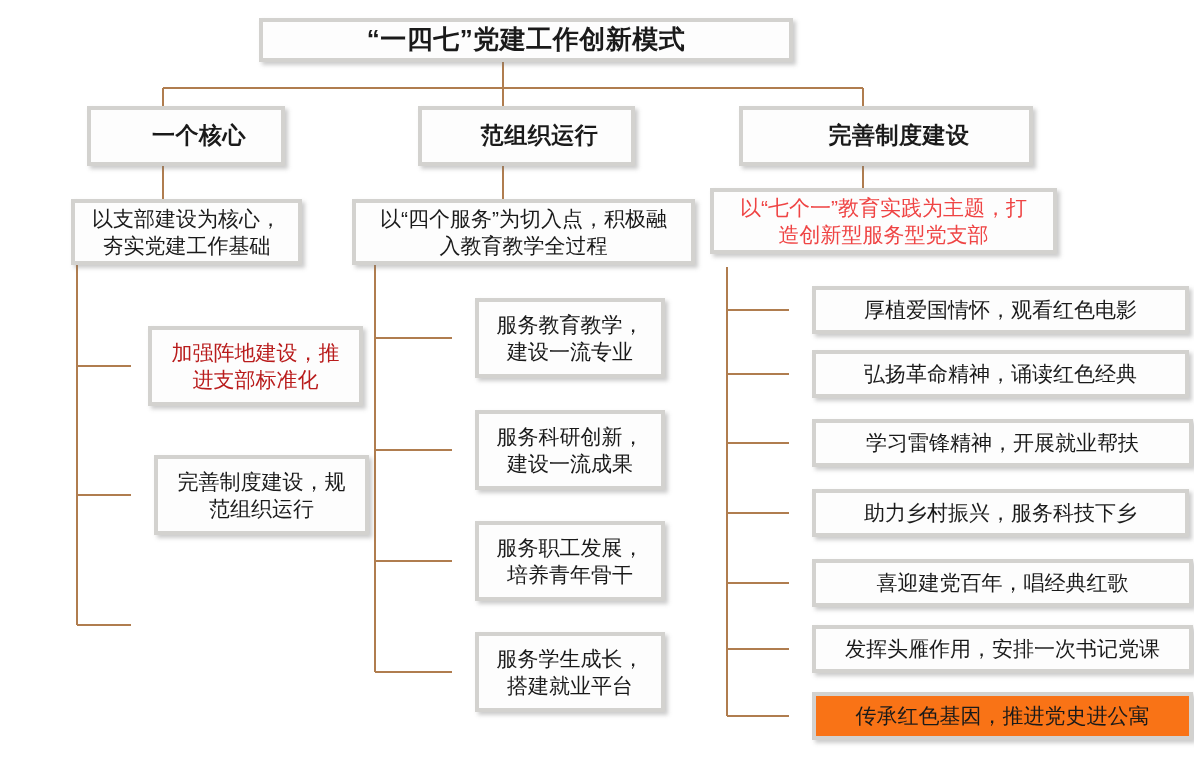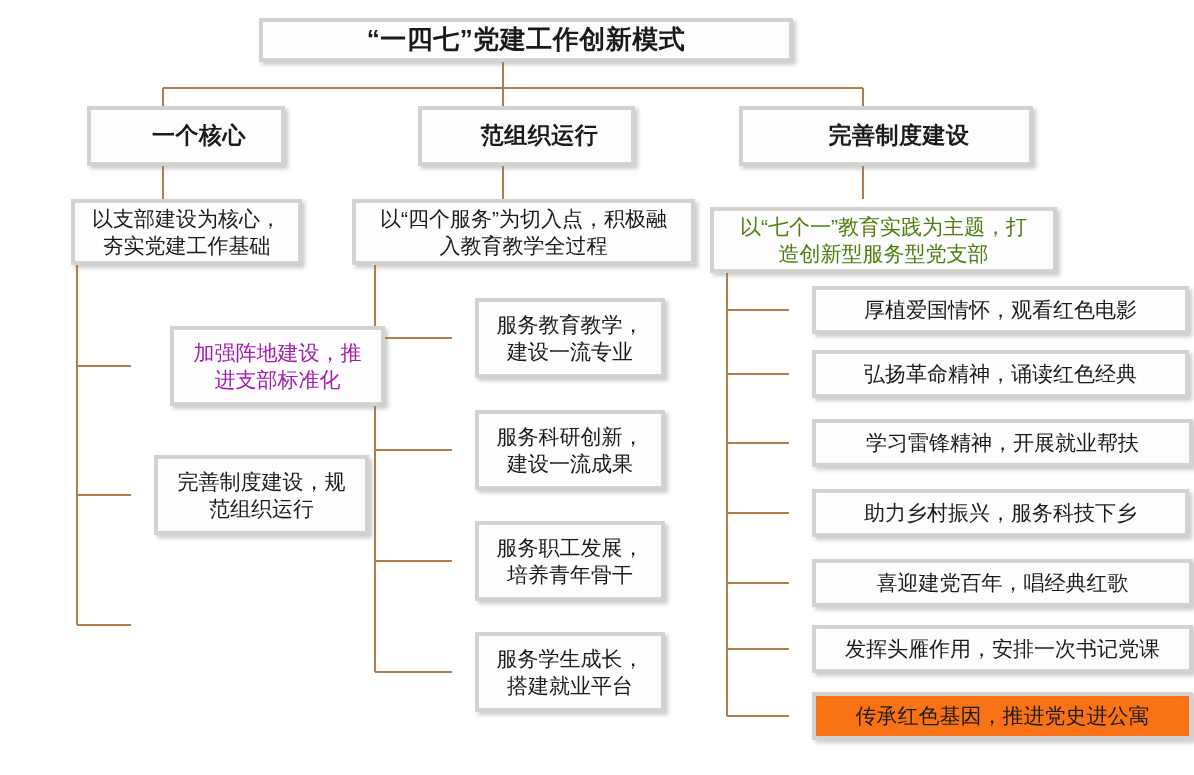--- a/index.html
+++ b/index.html
@@ -123,21 +123,21 @@
     <span class="txt">“一四七”党建工作创新模式</span>
   </div>
 
   <div class="node lvl-pillar" style="left: 64px; top: 106px; width: 198px; height: 60px; background: rgb(253, 253, 253); border-color: rgb(211, 210, 207); color: rgb(26, 26, 26);">
     <span class="txt">一个核心</span>
   </div>
   <div class="node lvl-desc" style="left: 48px; top: 199px; width: 231px; height: 66px; background: rgb(253, 253, 253); border-color: rgb(211, 210, 207); color: rgb(26, 26, 26);">
     <span class="txt">以支部建设为核心，
 夯实党建工作基础</span>
   </div>
-  <div class="node lvl-leaf" style="left: 147px; top: 326px; width: 215px; height: 80px; background: rgb(253, 253, 253); border-color: rgb(211, 210, 207); color: #a21caf;">
+  <div class="node lvl-leaf" style="left: 125px; top: 326px; width: 215px; height: 80px; background: rgb(253, 253, 253); border-color: rgb(211, 210, 207); color: #b91c1c;">
     <span class="txt">加强阵地建设，推
 进支部标准化</span>
   </div>
   <div class="node lvl-leaf" style="left: 131px; top: 455px; width: 215px; height: 80px; background: rgb(253, 253, 253); border-color: rgb(211, 210, 207); color: rgb(26, 26, 26);">
     <span class="txt">完善制度建设，规
 范组织运行</span>
   </div>
 
   <div class="node lvl-pillar" style="left: 395px; top: 106px; width: 217px; height: 60px; background: rgb(253, 253, 253); border-color: rgb(211, 210, 207); color: rgb(26, 26, 26);">
     <span class="txt">范组织运行</span>
@@ -159,21 +159,21 @@
 培养青年骨干</span>
   </div>
   <div class="node lvl-leaf" style="left: 452px; top: 632px; width: 190px; height: 80px; background: rgb(253, 253, 253); border-color: rgb(211, 210, 207); color: rgb(26, 26, 26);">
     <span class="txt">服务学生成长，
 搭建就业平台</span>
   </div>
 
   <div class="node lvl-pillar" style="left: 716px; top: 106px; width: 294px; height: 60px; background: rgb(253, 253, 253); border-color: rgb(211, 210, 207); color: rgb(26, 26, 26);">
     <span class="txt">完善制度建设</span>
   </div>
-  <div class="node lvl-desc" style="left: 687px; top: 207px; width: 347px; height: 66px; background: rgb(253, 253, 253); border-color: rgb(211, 210, 207); color: #4d7c0f;">
+  <div class="node lvl-desc" style="left: 687px; top: 188px; width: 347px; height: 66px; background: rgb(253, 253, 253); border-color: rgb(211, 210, 207); color: #ef4444;">
     <span class="txt">以“七个一”教育实践为主题，打
 造创新型服务型党支部</span>
   </div>
   <div class="node lvl-leaf wide" style="left: 789px; top: 286px; width: 377px; height: 48px; background: rgb(253, 253, 253); border-color: rgb(211, 210, 207); color: rgb(26, 26, 26);">
     <span class="txt">厚植爱国情怀，观看红色电影</span>
   </div>
   <div class="node lvl-leaf wide" style="left: 789px; top: 350px; width: 377px; height: 48px; background: rgb(253, 253, 253); border-color: rgb(211, 210, 207); color: rgb(26, 26, 26);">
     <span class="txt">弘扬革命精神，诵读红色经典</span>
   </div>
   <div class="node lvl-leaf wide" style="left: 789px; top: 419px; width: 381px; height: 48px; background: rgb(253, 253, 253); border-color: rgb(211, 210, 207); color: rgb(26, 26, 26);">

